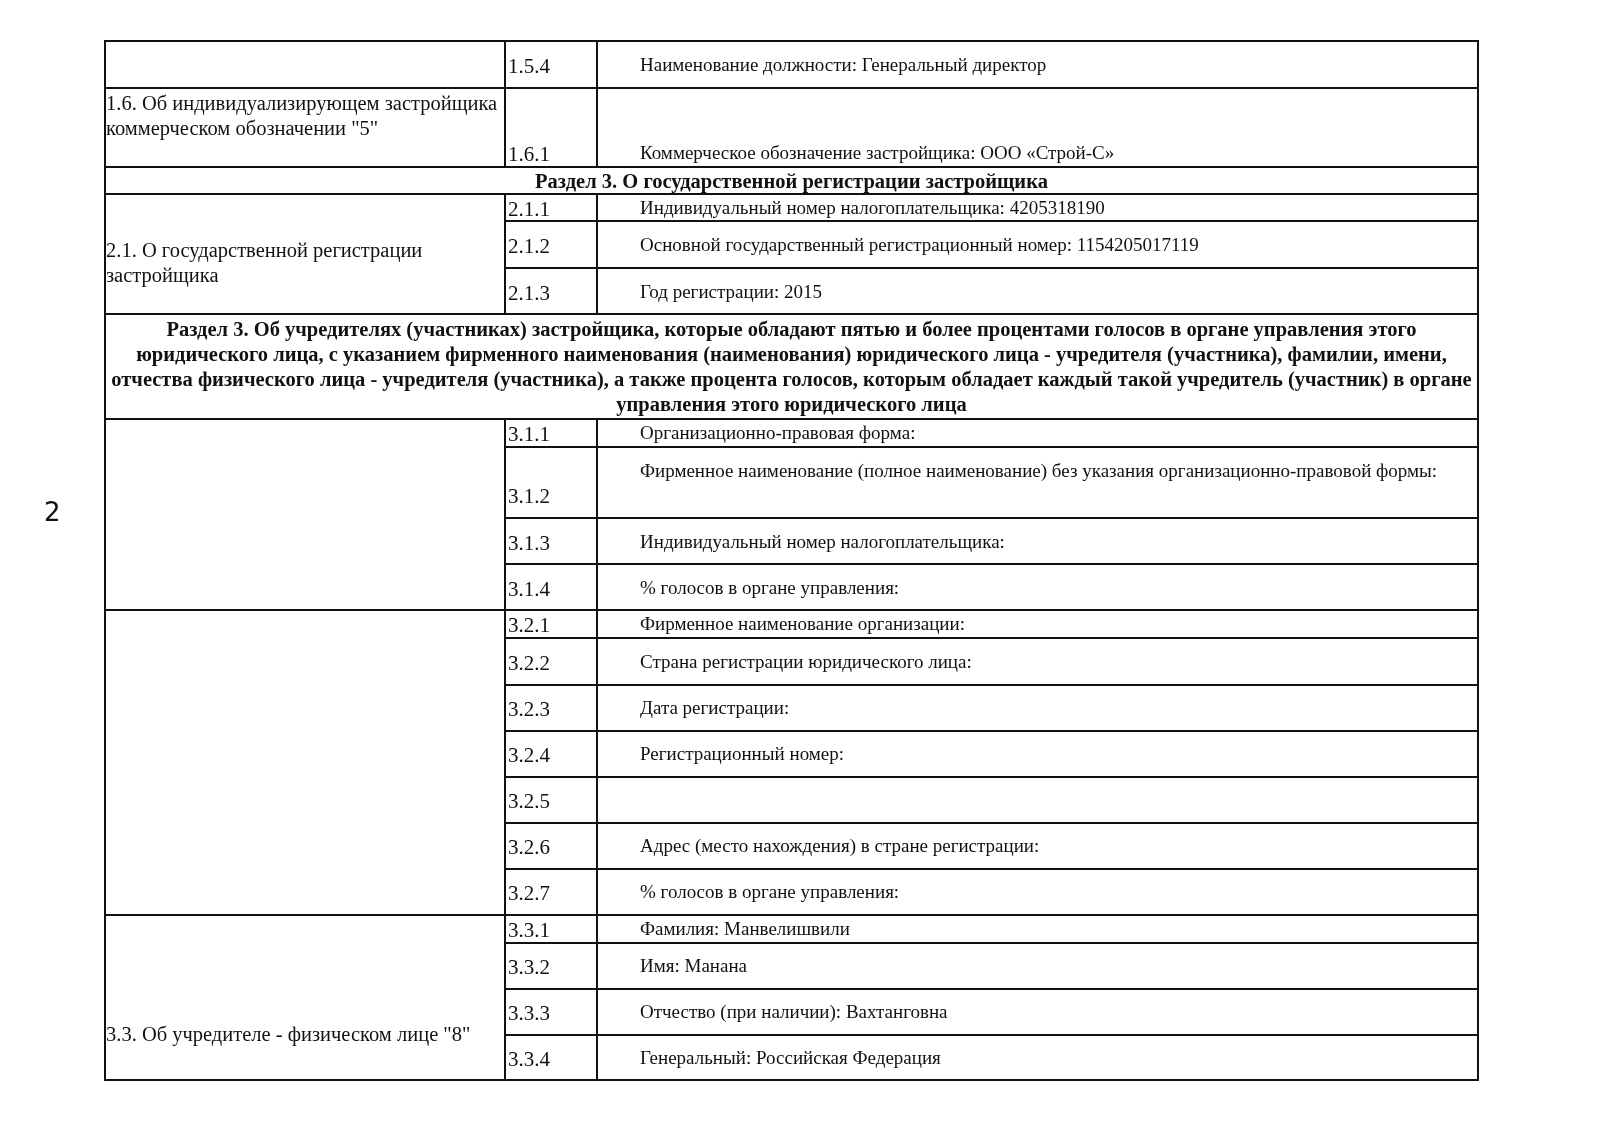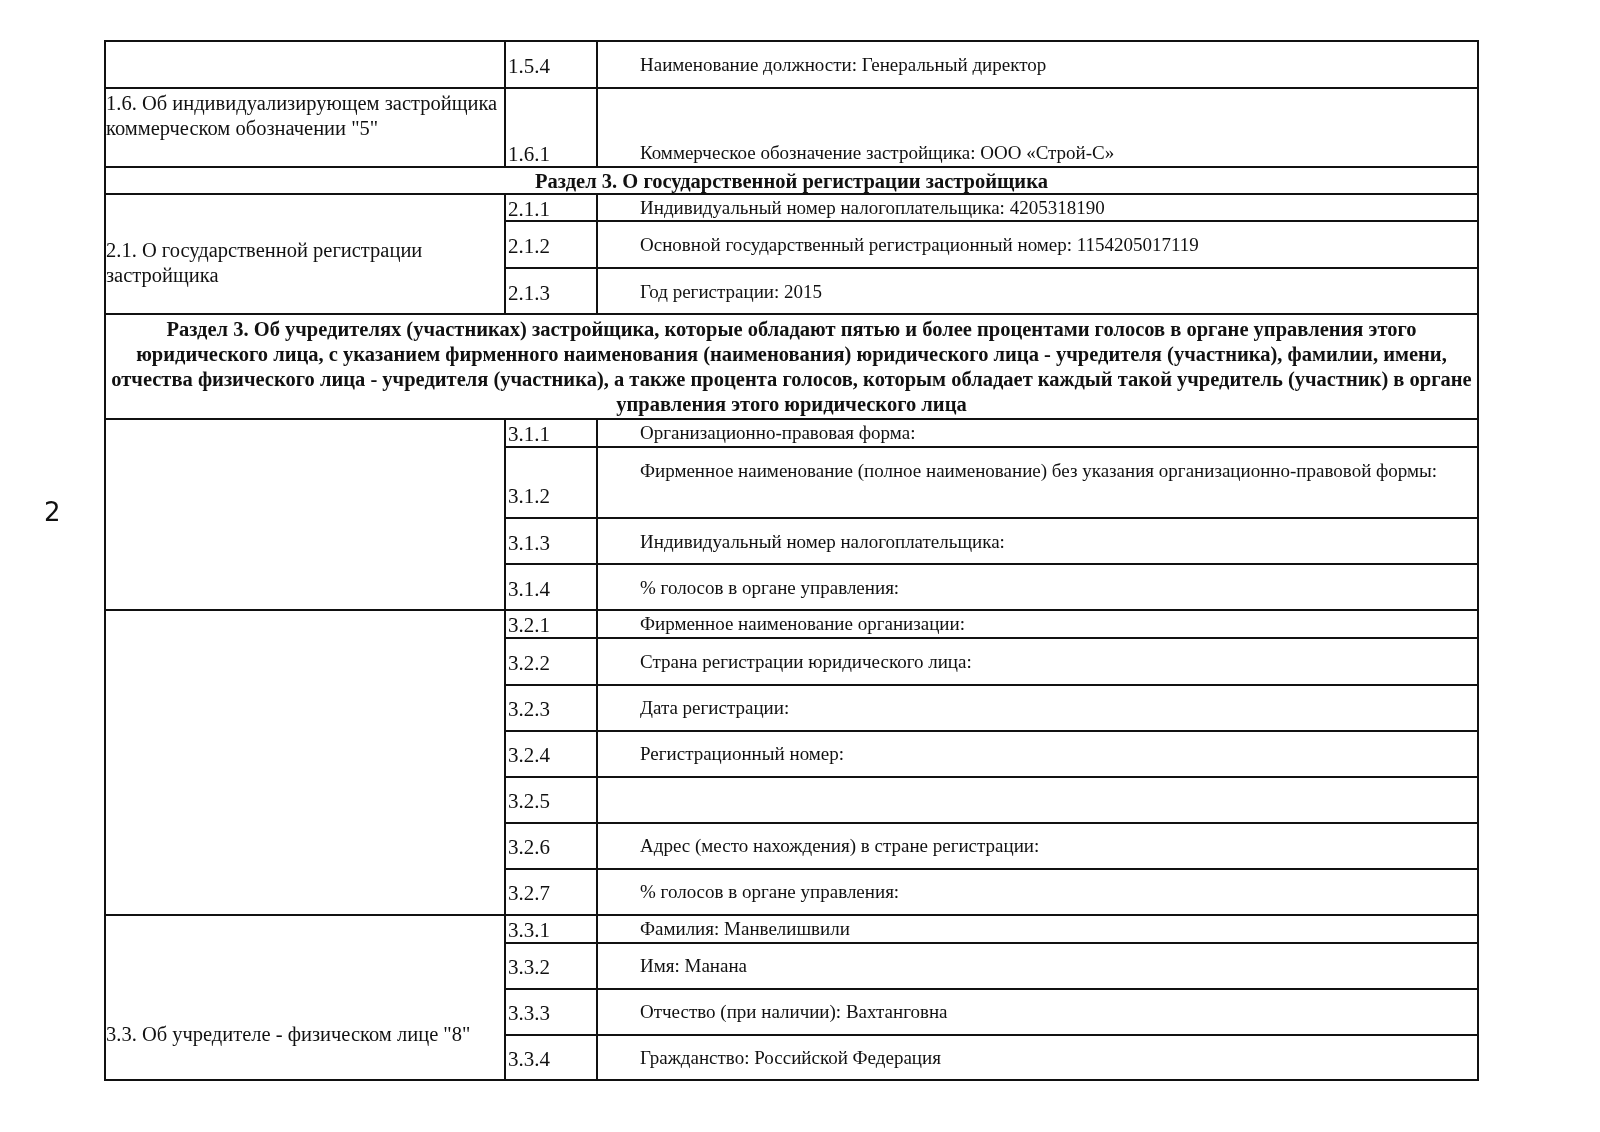--- a/index.html
+++ b/index.html
@@ -95,14 +95,14 @@
   <div class="txt" style="top:839px">% голосов в органе управления:</div>
 
   <div class="grp" style="top:980px">3.3. Об учредителе - физическом лице "8"</div>
   <div class="num" style="top:876px">3.3.1</div>
   <div class="txt" style="top:876px">Фамилия: Манвелишвили</div>
   <div class="num" style="top:913px">3.3.2</div>
   <div class="txt" style="top:913px">Имя: Манана</div>
   <div class="num" style="top:959px">3.3.3</div>
   <div class="txt" style="top:959px">Отчество (при наличии): Вахтанговна</div>
   <div class="num" style="top:1005px">3.3.4</div>
-  <div class="txt" style="top:1005px">Гражданство: Российской Федерация</div>
+  <div class="txt" style="top:1005px">Генеральный: Российская Федерация</div>
 </div>
 
 </body></html>

